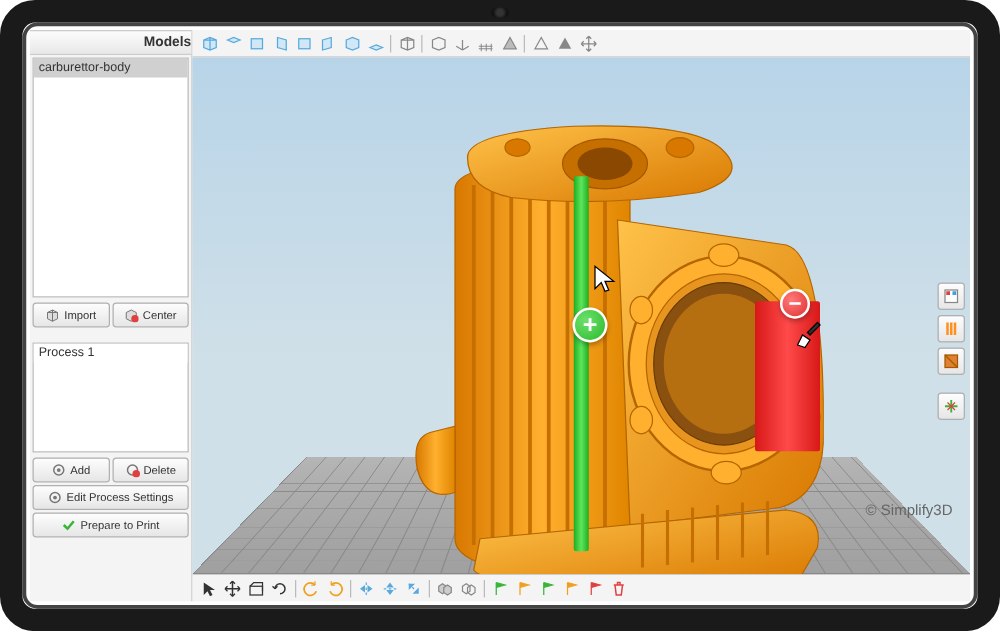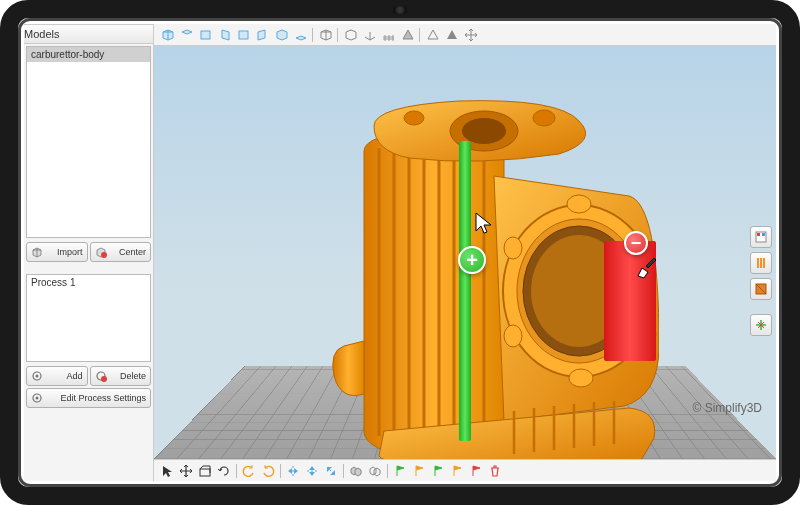--- a/index.html
+++ b/index.html
@@ -4,28 +4,28 @@
 <style>
 *{box-sizing:border-box;margin:0;padding:0;font-family:Arial,Helvetica,sans-serif}
 body{background:#fff;width:800px;height:505px;overflow:hidden;position:relative}
 .laptop-frame{position:absolute;top:0;left:0;right:0;bottom:0;border:18px solid #1a1a1a;border-radius:28px;pointer-events:none;z-index:100}
 .laptop-inner{position:absolute;top:18px;left:18px;right:18px;bottom:18px;border:3px solid #444;border-radius:12px;pointer-events:none;z-index:99}
 .camera{position:absolute;top:6px;left:50%;transform:translateX(-50%);width:14px;height:8px;background:radial-gradient(circle,#333 30%,#111 70%);border-radius:5px;z-index:101}
 .app{position:absolute;top:24px;left:24px;right:24px;bottom:24px;background:#f0f0f0;display:flex;flex-direction:column}
 .main{flex:1;display:flex;overflow:hidden}
 .left-panel{width:130px;background:#f4f4f4;border-right:1px solid #ccc;display:flex;flex-direction:column;padding:0}
 .panel-section{display:flex;flex-direction:column;margin-bottom:8px}
-.panel-header{background:linear-gradient(#fcfcfc,#e8e8e8);border:1px solid #ccc;border-left:none;border-right:none;font-size:11px;color:#333;text-align:left;padding:3px 0;font-weight:400}
+.panel-header{background:linear-gradient(#fcfcfc,#e8e8e8);border:1px solid #ccc;border-left:none;border-right:none;font-size:11px;color:#333;text-align:right;padding:3px 0;font-weight:700}
 .panel-list{background:#fff;border:1px solid #bbb;margin:2px;min-height:10px;font-size:10px}
 .list-item{padding:2px 4px;background:#fff;color:#333}
 .list-item.selected{background:#d0d0d0}
 .models-list{height:192px}
 .processes-list{height:88px}
 .panel-btns{display:flex;flex-wrap:wrap;gap:2px;padding:2px}
-.btn{background:linear-gradient(#fdfdfd,#e6e6e6);border:1px solid #b0b0b0;border-radius:3px;font-size:9px;color:#333;padding:3px 4px;display:flex;align-items:center;gap:3px;cursor:pointer;flex:1;min-width:55px;justify-content:space-between}
+.btn{background:linear-gradient(#fdfdfd,#e6e6e6);border:1px solid #b0b0b0;border-radius:3px;font-size:9px;color:#333;padding:3px 4px;display:flex;align-items:center;gap:3px;cursor:pointer;flex:1;min-width:55px;justify-content:center}
 .btn.full{min-width:120px}
 .btn-icon{width:12px;height:12px;display:inline-flex;align-items:center;justify-content:center;font-size:10px}
 .viewport-area{flex:1;display:flex;flex-direction:column;position:relative}
 .toolbar{height:22px;background:#f4f4f4;border-bottom:1px solid #ccc;display:flex;align-items:center;padding:0 4px;gap:1px}
 .toolbar.bottom{border-bottom:none;border-top:1px solid #ccc}
 .tb-btn{width:18px;height:18px;display:flex;align-items:center;justify-content:center;cursor:pointer;border-radius:2px}
 .tb-sep{width:1px;height:14px;background:#bbb;margin:0 2px}
 .viewport{flex:1;position:relative;background:linear-gradient(#b8d4e8,#d0e0e8 60%);overflow:hidden}
 .floor{position:absolute;bottom:0;left:0;right:0;height:280px;background:#999;transform:perspective(600px) rotateX(62deg);transform-origin:bottom center;background-image:repeating-linear-gradient(0deg,#888 0,#888 1px,transparent 1px,transparent 22px),repeating-linear-gradient(90deg,#888 0,#888 1px,transparent 1px,transparent 22px),linear-gradient(#b5b5b5,#a0a0a0)}
 .model3d{position:absolute;left:175px;top:30px;width:330px;height:400px}
@@ -103,20 +103,28 @@
         <span>Delete</span>
       </div>
       <div class="btn full">
         <span class="btn-icon">
                 <svg width="12" height="12">
                   <circle cx="6" cy="6" r="4" fill="none" stroke="#777" stroke-width="1.2"></circle>
                   <circle cx="6" cy="6" r="1.5" fill="#777"></circle>
                 </svg>
               </span>
         <span>Edit Process Settings</span>
+      </div>
+      <div class="btn full">
+        <span class="btn-icon">
+                <svg width="12" height="12">
+                  <path d="M2 6 L5 9 L10 3" fill="none" stroke="#3ab53a" stroke-width="2"></path>
+                </svg>
+              </span>
+        <span>Prepare to Print</span>
       </div>
     </div>
   </div>
 
 </div>
 
 <div class="viewport-area">
 
   <div class="toolbar">
     <div class="tb-btn">

